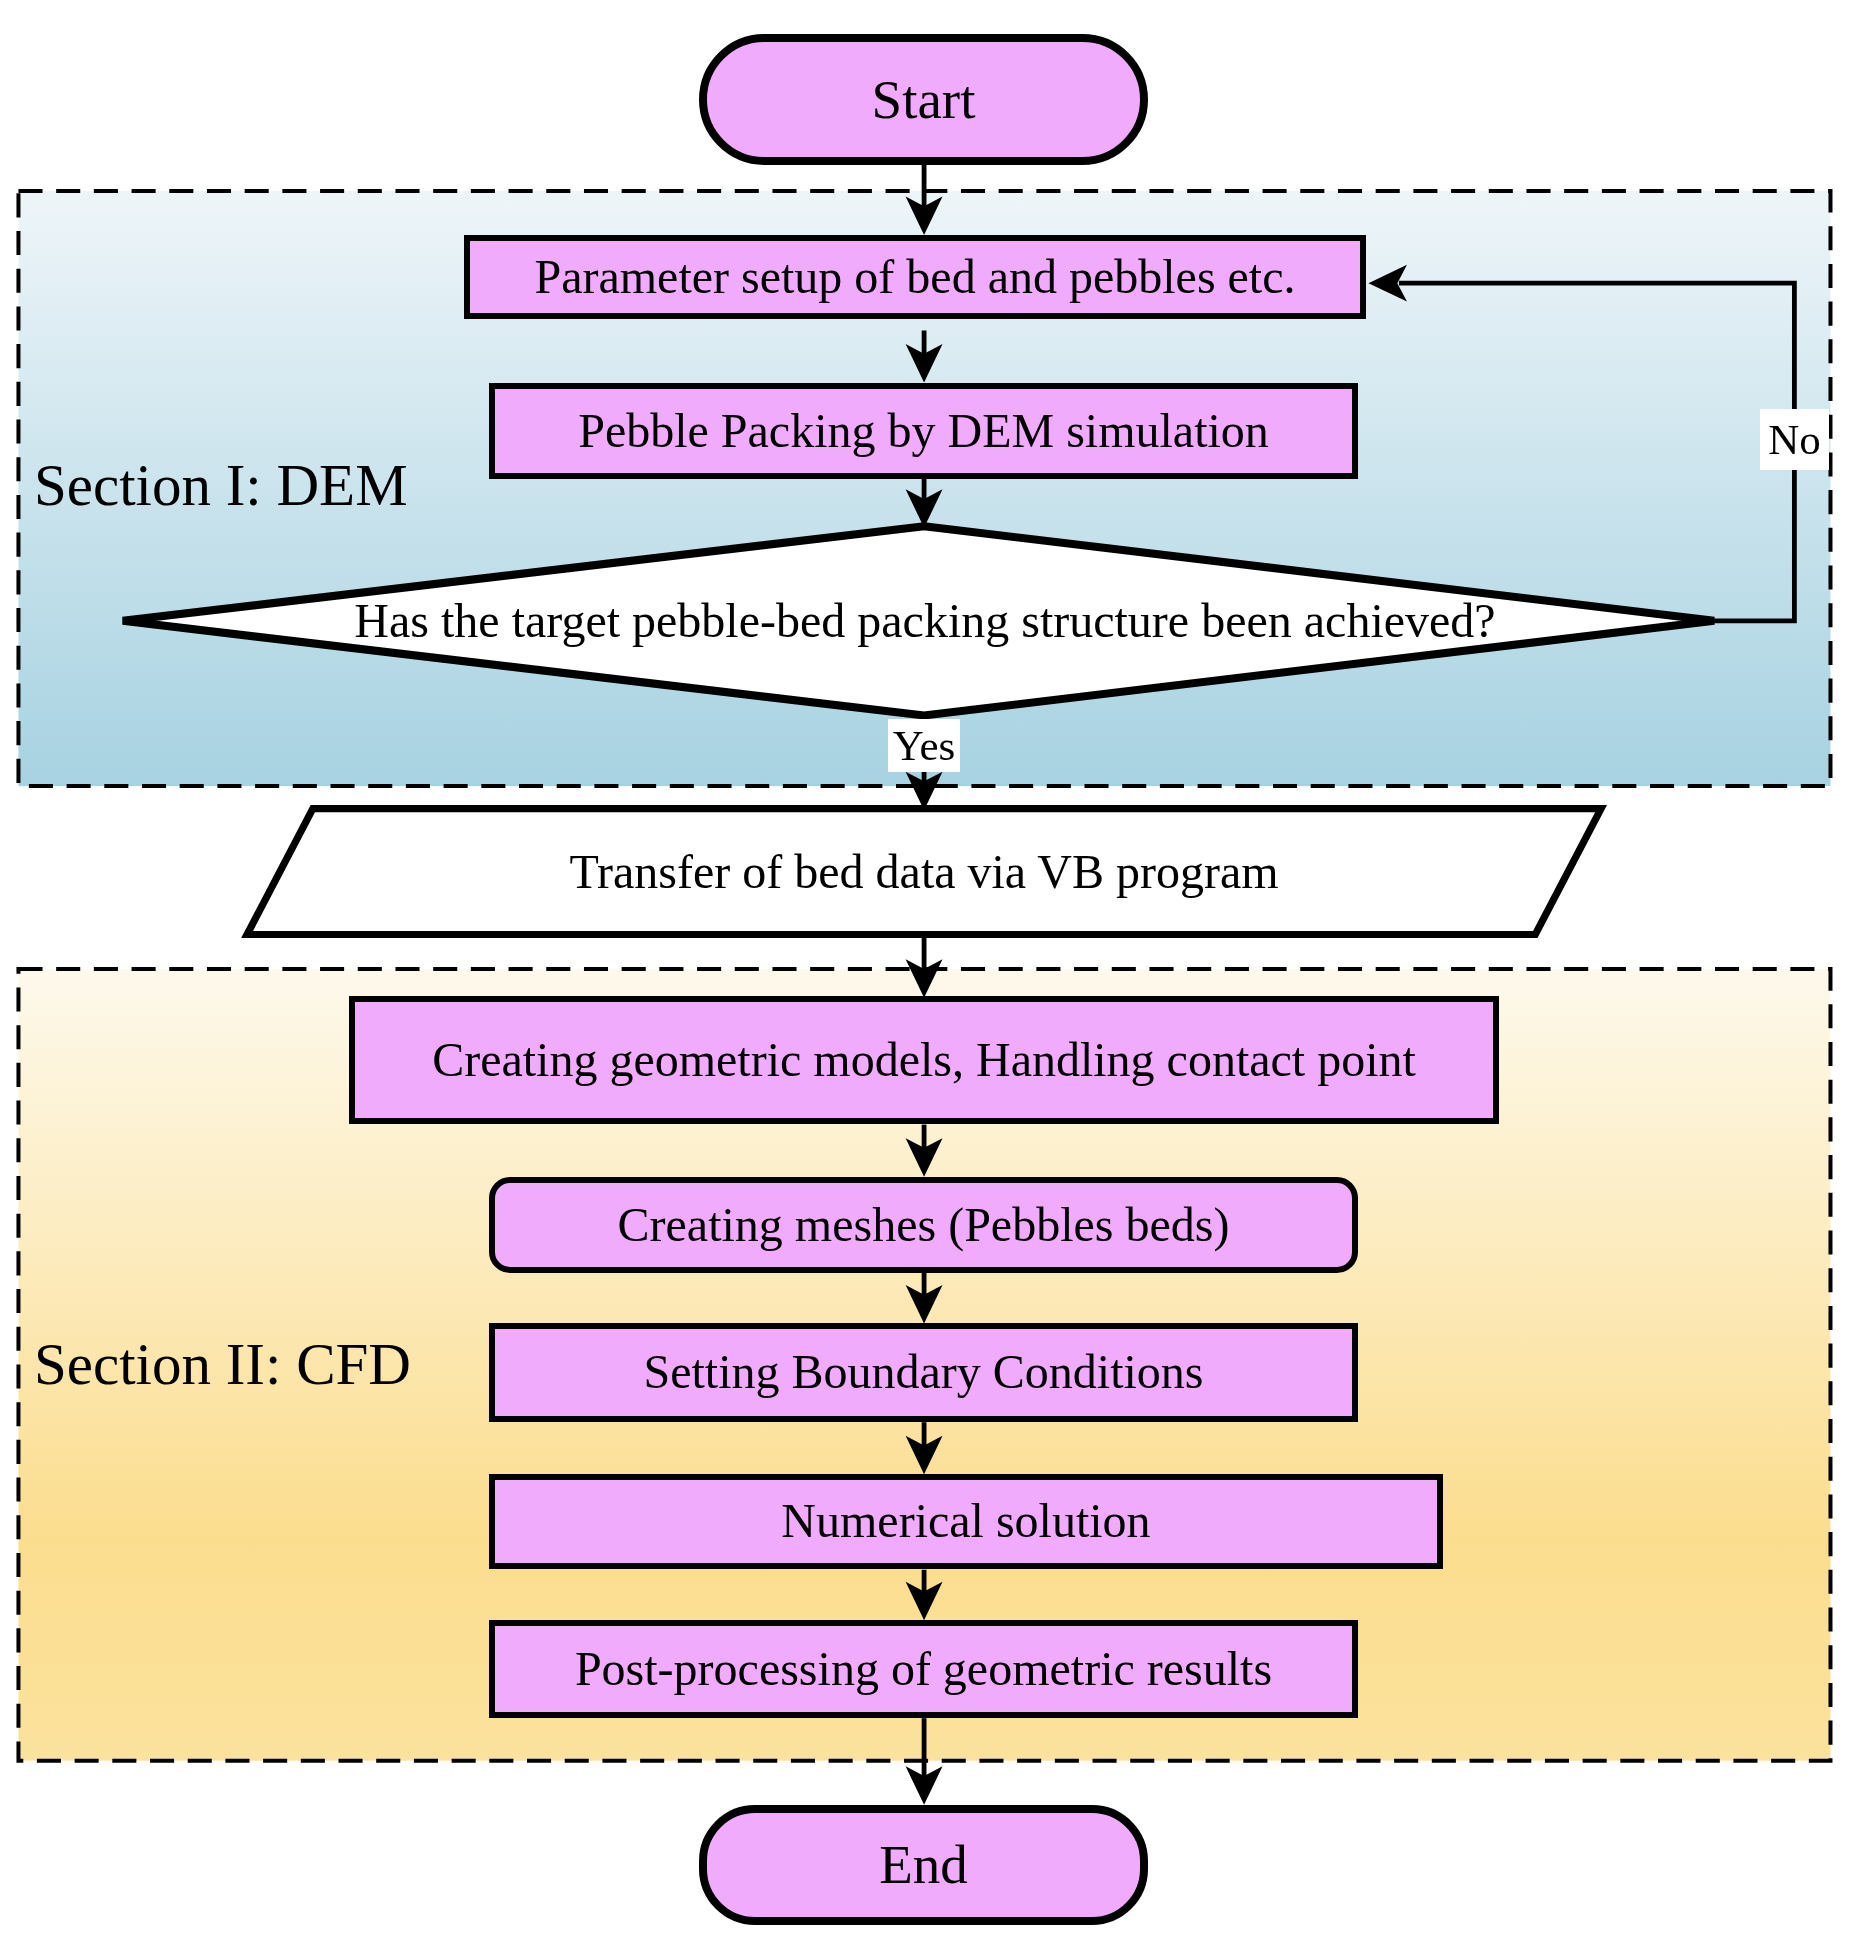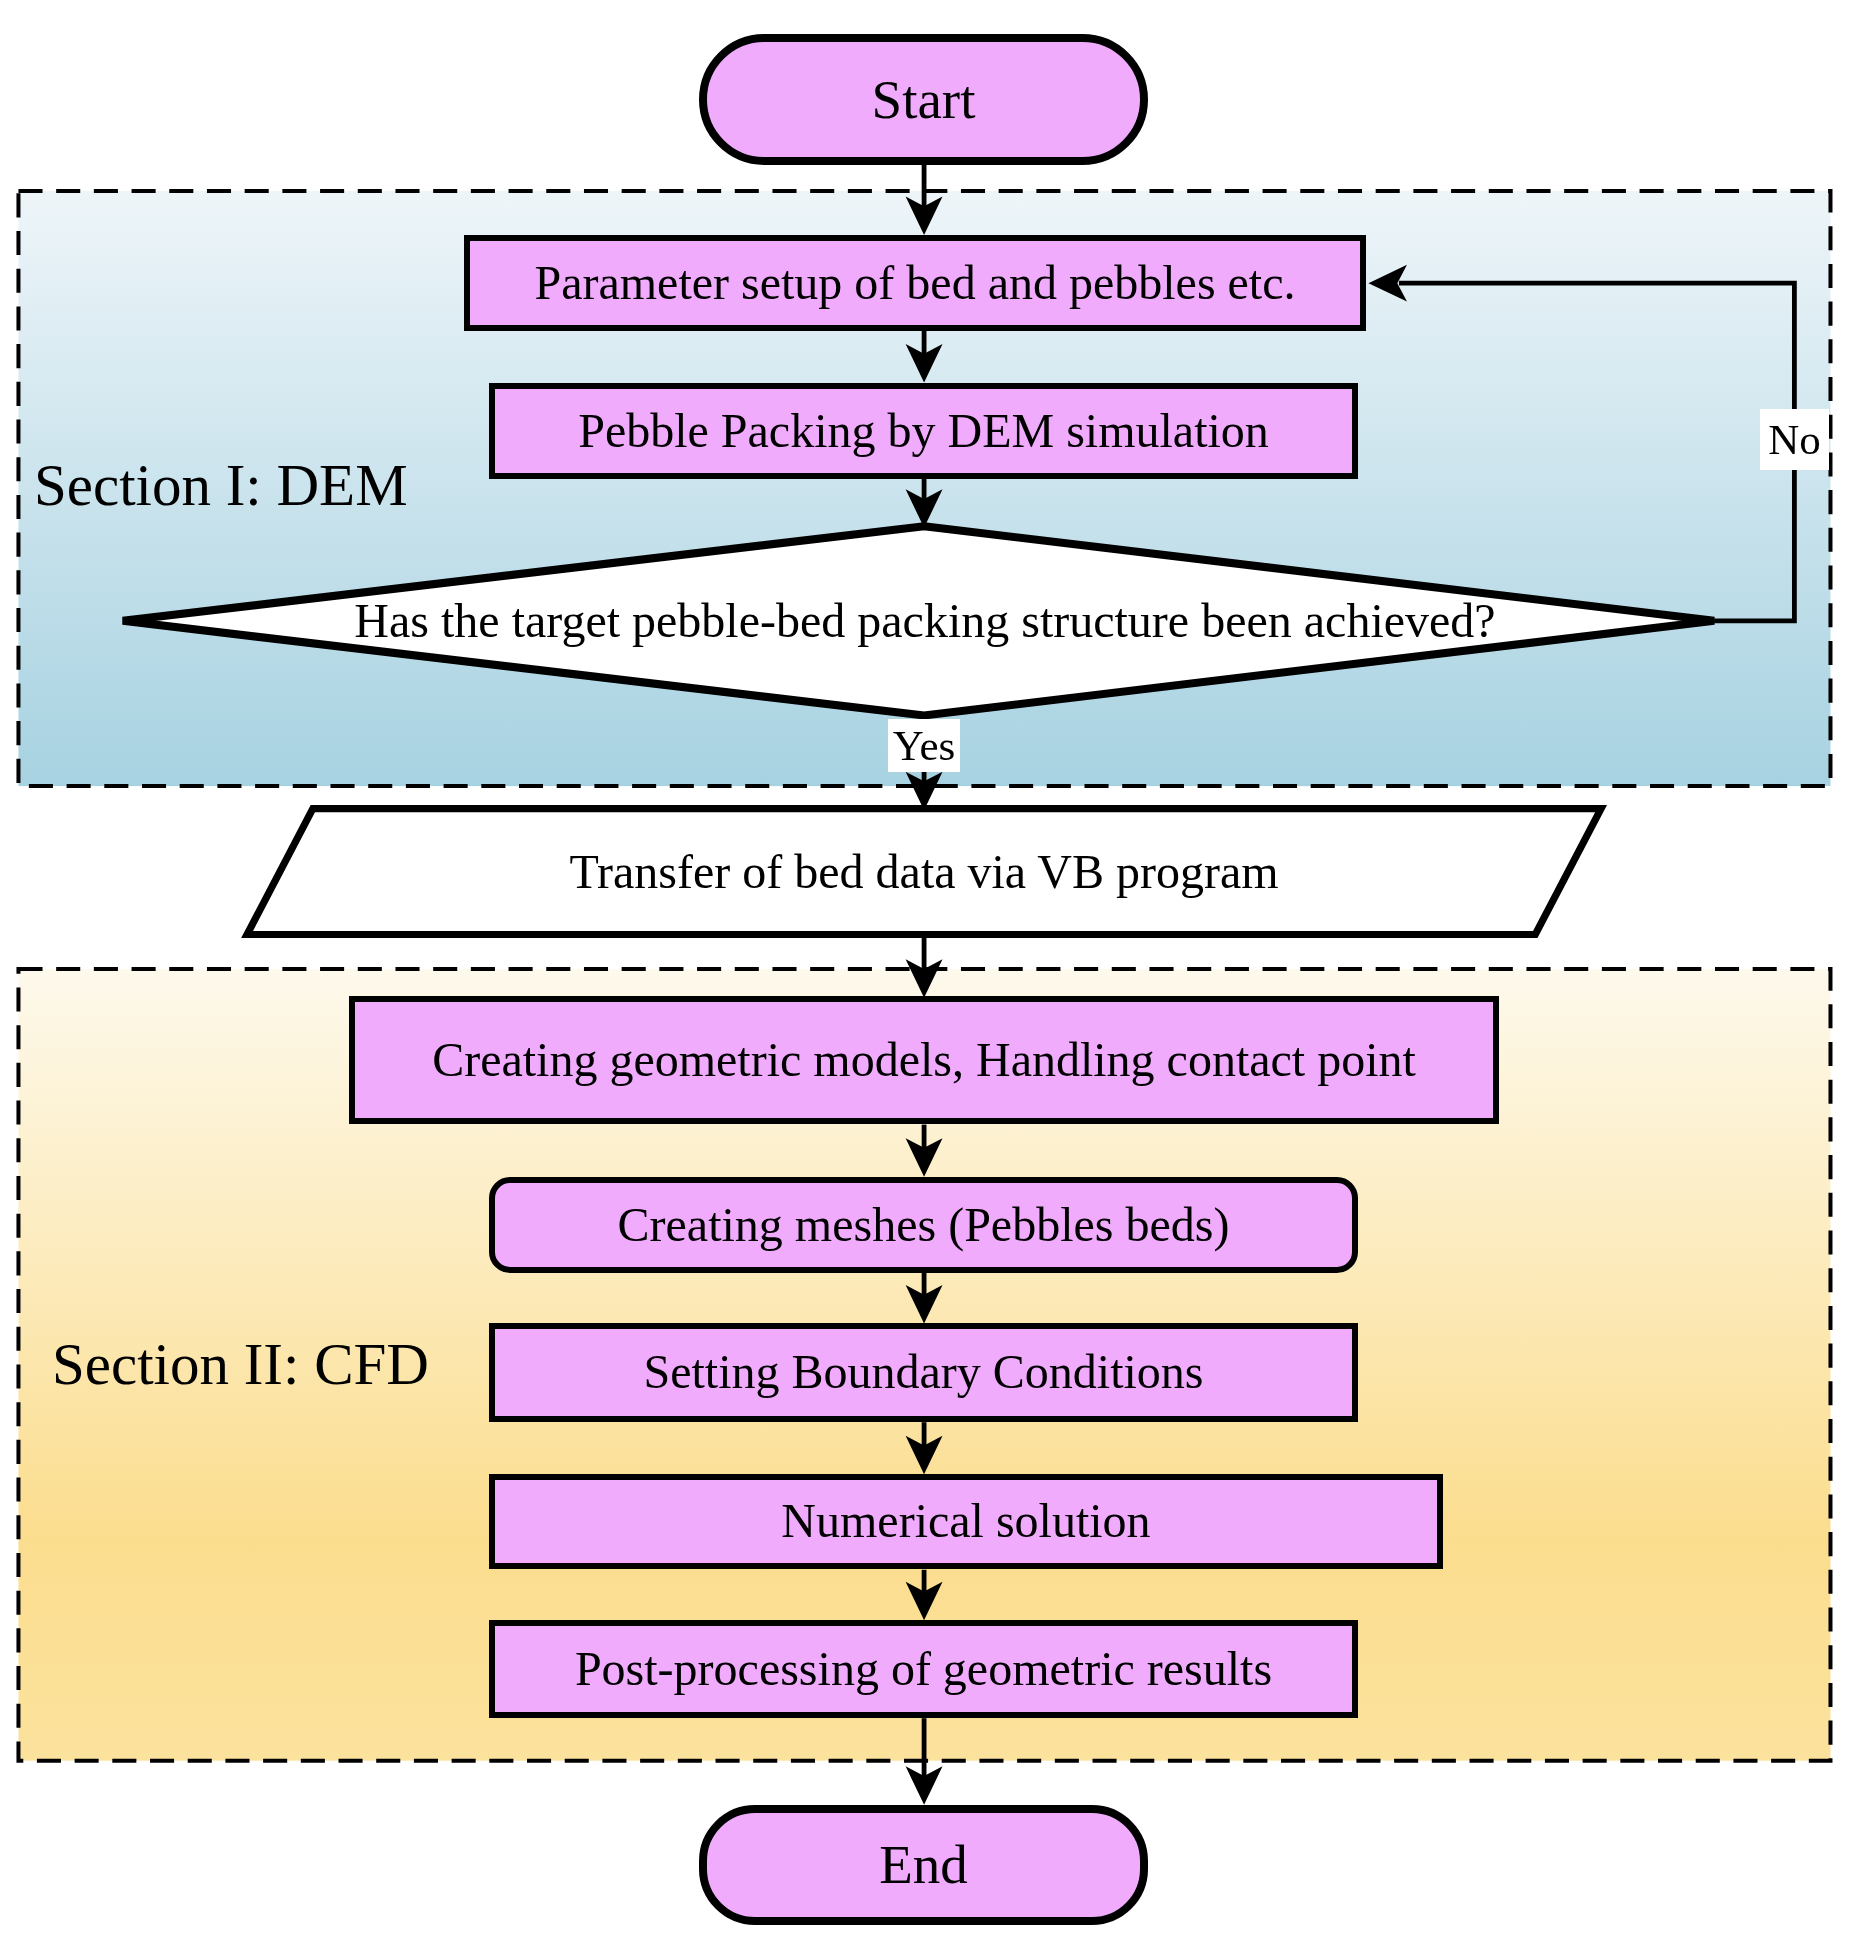--- a/index.html
+++ b/index.html
@@ -98,26 +98,26 @@
       <polygon points="1152,2020 1129,1972 1152,1984 1175,1972"></polygon>
       <polygon points="1152,2250 1129,2202 1152,2214 1175,2202"></polygon>
     </g>
 
     <polygon points="1152,656 2137,774 1152,892 153,774" fill="#ffffff" stroke="#000" stroke-width="10"></polygon>
 
     <polygon points="390,1008 1996,1008 1914,1165 308,1165" fill="#ffffff" stroke="#000" stroke-width="9"></polygon>
   </svg>
 
   <div class="section-label" style="left:34px;top:451px;">Section I: DEM</div>
-  <div class="section-label" style="left:34px;top:1330px;margin-left:18px;">Section II: CFD</div>
+  <div class="section-label" style="left:34px;top:1330px;">Section II: CFD</div>
 
   <div class="node terminal" style="left:699px;top:34px;width:449px;height:131px;">Start</div>
   <div class="node terminal" style="left:699px;top:1805px;width:449px;height:120px;border-radius:56px;">End</div>
 
-  <div class="node" style="left:464px;top:235px;width:902px;height:96px;">Parameter setup of bed and pebbles etc.</div>
+  <div class="node" style="left:464px;top:235px;width:902px;height:84px;">Parameter setup of bed and pebbles etc.</div>
   <div class="node" style="left:489px;top:383px;width:869px;height:96px;">Pebble Packing by DEM simulation</div>
 
   <div class="shape-text" style="left:203px;top:526px;width:1444px;height:189px;">Has the target pebble-bed packing structure been achieved?</div>
 
   <div class="chip" style="left:888px;top:719px;width:72px;height:53px;">Yes</div>
   <div class="chip" style="left:1760px;top:409px;width:69px;height:61px;">No</div>
 
   <div class="shape-text" style="left:313px;top:808px;width:1222px;height:126px;">Transfer of bed data via VB program</div>
 
   <div class="node" style="left:349px;top:996px;width:1150px;height:128px;">Creating geometric models, Handling contact point</div>

